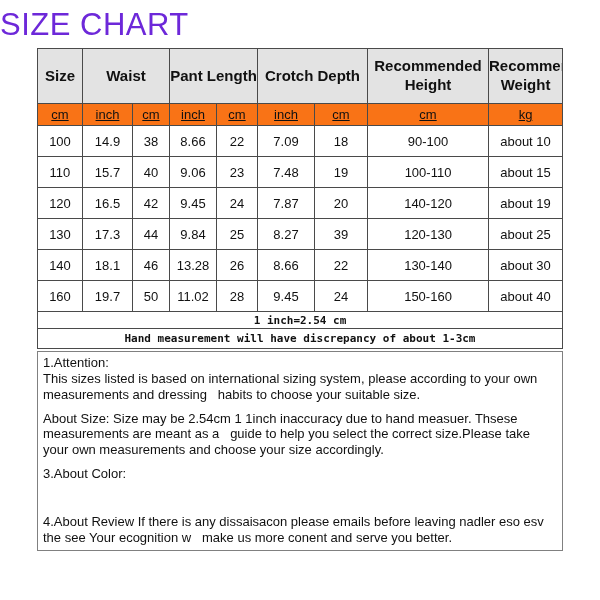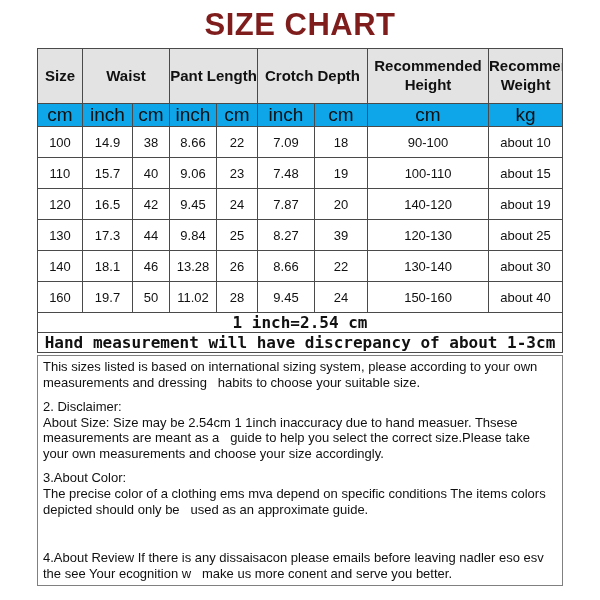--- a/index.html
+++ b/index.html
@@ -10,25 +10,25 @@
     background: #ffffff;
     font-family: "Liberation Sans", sans-serif;
     color: #111111;
   }
   .page {
     width: 600px;
     height: 600px;
     overflow: hidden;
   }
   .title {
-    text-align: center;
+    text-align: left;
     font-size: 31px;
-    font-weight: bold;
+    font-weight: normal;
     letter-spacing: 0.5px;
-    color: #7f1d1d;
+    color: #6d28d9;
     margin: 8px 0 6px 0;
     line-height: 34px;
   }
   table.size-table {
     border-collapse: collapse;
     table-layout: fixed;
     width: 525px;
     margin: 0 auto;
   }
   table.size-table th,
@@ -40,34 +40,35 @@
     overflow: hidden;
   }
   tr.group-row th {
     background: #e3e3e3;
     font-size: 15px;
     font-weight: bold;
     height: 54px;
     line-height: 1.25;
   }
   tr.units-row td {
-    background: #0ea5e9;
-    font-size: 19px;
+    background: #f97316;
+    font-size: 13px;
     height: 21px;
+    text-decoration: underline;
   }
   tr.data-row td {
     background: #ffffff;
     font-size: 13px;
     height: 30px;
   }
   tr.foot-row td {
     background: #ffffff;
     font-family: "DejaVu Sans Mono", monospace;
     font-weight: bold;
-    font-size: 16px;
+    font-size: 11px;
   }
   tr.foot-row-1 td { height: 16px; }
   tr.foot-row-2 td { height: 19px; text-align: center; }
   .notes {
     width: 515px;
     margin: 2px auto 0 auto;
     border: 1px solid #808080;
     padding: 3px 4px 4px 5px;
     font-size: 13px;
     line-height: 1.22;
@@ -191,28 +192,27 @@
       <td colspan="9">1 inch=2.54 cm</td>
     </tr>
     <tr class="foot-row foot-row-2">
       <td colspan="9">Hand measurement will have discrepancy of about 1-3cm</td>
     </tr>
   </tbody>
     </table>
 
   <div class="notes">
     <div class="note-section">
+      <div class="note-heading">1.Attention:</div>
       <div class="note-body">This sizes listed is based on international sizing system, please according to your own measurements and dressing   habits to choose your suitable size.</div>
     </div>
     <div class="note-section">
-      <div class="note-heading">2. Disclaimer:</div>
       <div class="note-body">About Size: Size may be 2.54cm 1 1inch inaccuracy due to hand measuer. Thsese measurements are meant as a   guide to help you select the correct size.Please take your own measurements and choose your size accordingly.</div>
     </div>
     <div class="note-section">
       <div class="note-heading">3.About Color:</div>
-      <div class="note-body">The precise color of a clothing ems mva depend on specific conditions The items colors depicted should only be   used as an approximate guide.</div>
     </div>
     <div class="note-section">
       <div class="note-body">4.About Review If there is any dissaisacon please emails before leaving nadler eso esv the see Your ecognition w   make us more conent and serve you better.</div>
     </div>
   </div>
 
 </div>
 
 </body></html>

